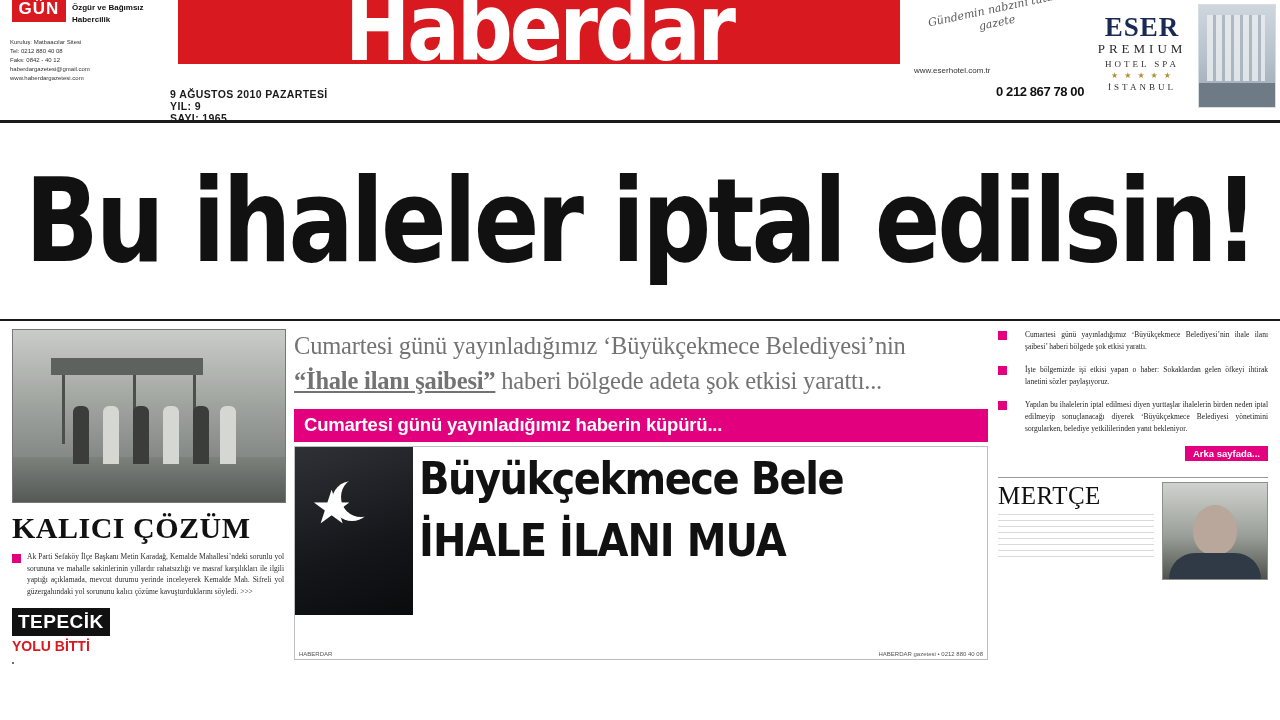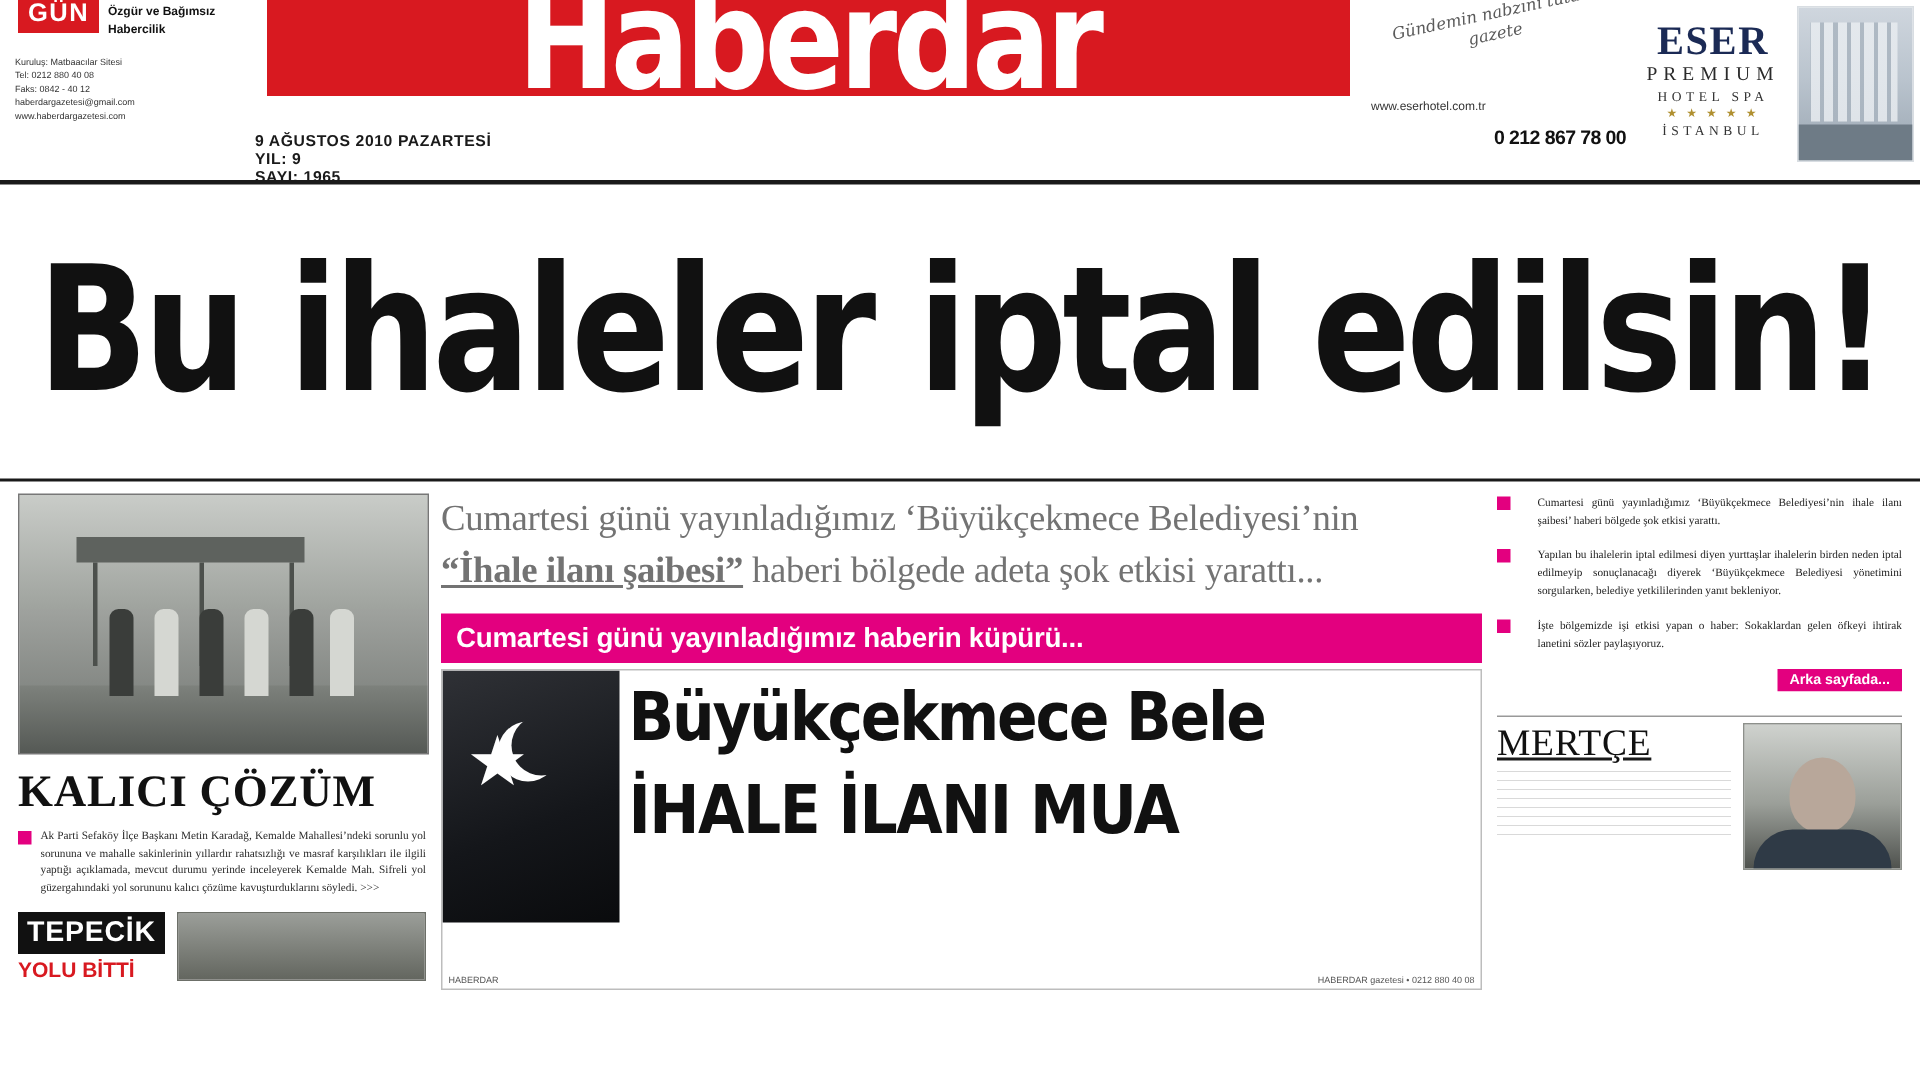--- a/index.html
+++ b/index.html
@@ -290,20 +290,21 @@
     font-size: 7.5px;
     line-height: 1.55;
     color: #2a2a2a;
     text-align: justify;
   }
   .tepecik-wrap {
     margin-top: 10px;
     display: flex;
     gap: 8px;
     align-items: flex-start;
+    flex-direction: column;
   }
   .tepecik {
     background: #111;
     color: #fff;
     font-family: "Liberation Sans", sans-serif;
     font-weight: bold;
     font-size: 19px;
     padding: 3px 6px;
     letter-spacing: 0.5px;
   }
@@ -591,33 +592,33 @@
   </div>
 
   <div class="col-right">
     <div class="bullet-list">
       <div class="bullet">
         <div class="sq"></div>
         <p>Cumartesi günü yayınladığımız ‘Büyükçekmece Belediyesi’nin ihale ilanı şaibesi’ haberi bölgede şok etkisi yarattı.</p>
       </div>
       <div class="bullet">
         <div class="sq"></div>
-        <p>Yapılan bu ihalelerin iptal edilmesi diyen yurttaşlar ihalelerin birden neden iptal edilmeyip sonuçlanacağı diyerek ‘Büyükçekmece Belediyesi yönetimini sorgularken, belediye yetkililerinden yanıt bekleniyor.</p>
+        <p>İşte bölgemizde işi etkisi yapan o haber: Sokaklardan gelen öfkeyi ihtirak lanetini sözler paylaşıyoruz.</p>
       </div>
       <div class="bullet">
         <div class="sq"></div>
-        <p>İşte bölgemizde işi etkisi yapan o haber: Sokaklardan gelen öfkeyi ihtirak lanetini sözler paylaşıyoruz.</p>
+        <p>Yapılan bu ihalelerin iptal edilmesi diyen yurttaşlar ihalelerin birden neden iptal edilmeyip sonuçlanacağı diyerek ‘Büyükçekmece Belediyesi yönetimini sorgularken, belediye yetkililerinden yanıt bekleniyor.</p>
       </div>
       <div style="overflow:hidden;">
         <span class="arka">Arka sayfada...</span>
       </div>
     </div>
 
     <div class="mertce-box">
-      <div style="flex:1;text-decoration:underline;">
+      <div style="flex:1;">
         <div class="mertce-title">MERTÇE</div>
         <div class="mertce-lines"></div>
       </div>
       <div class="mertce-photo">
         <div class="head"></div>
         <div class="shoulders"></div>
       </div>
     </div>
   </div>
 </div>

